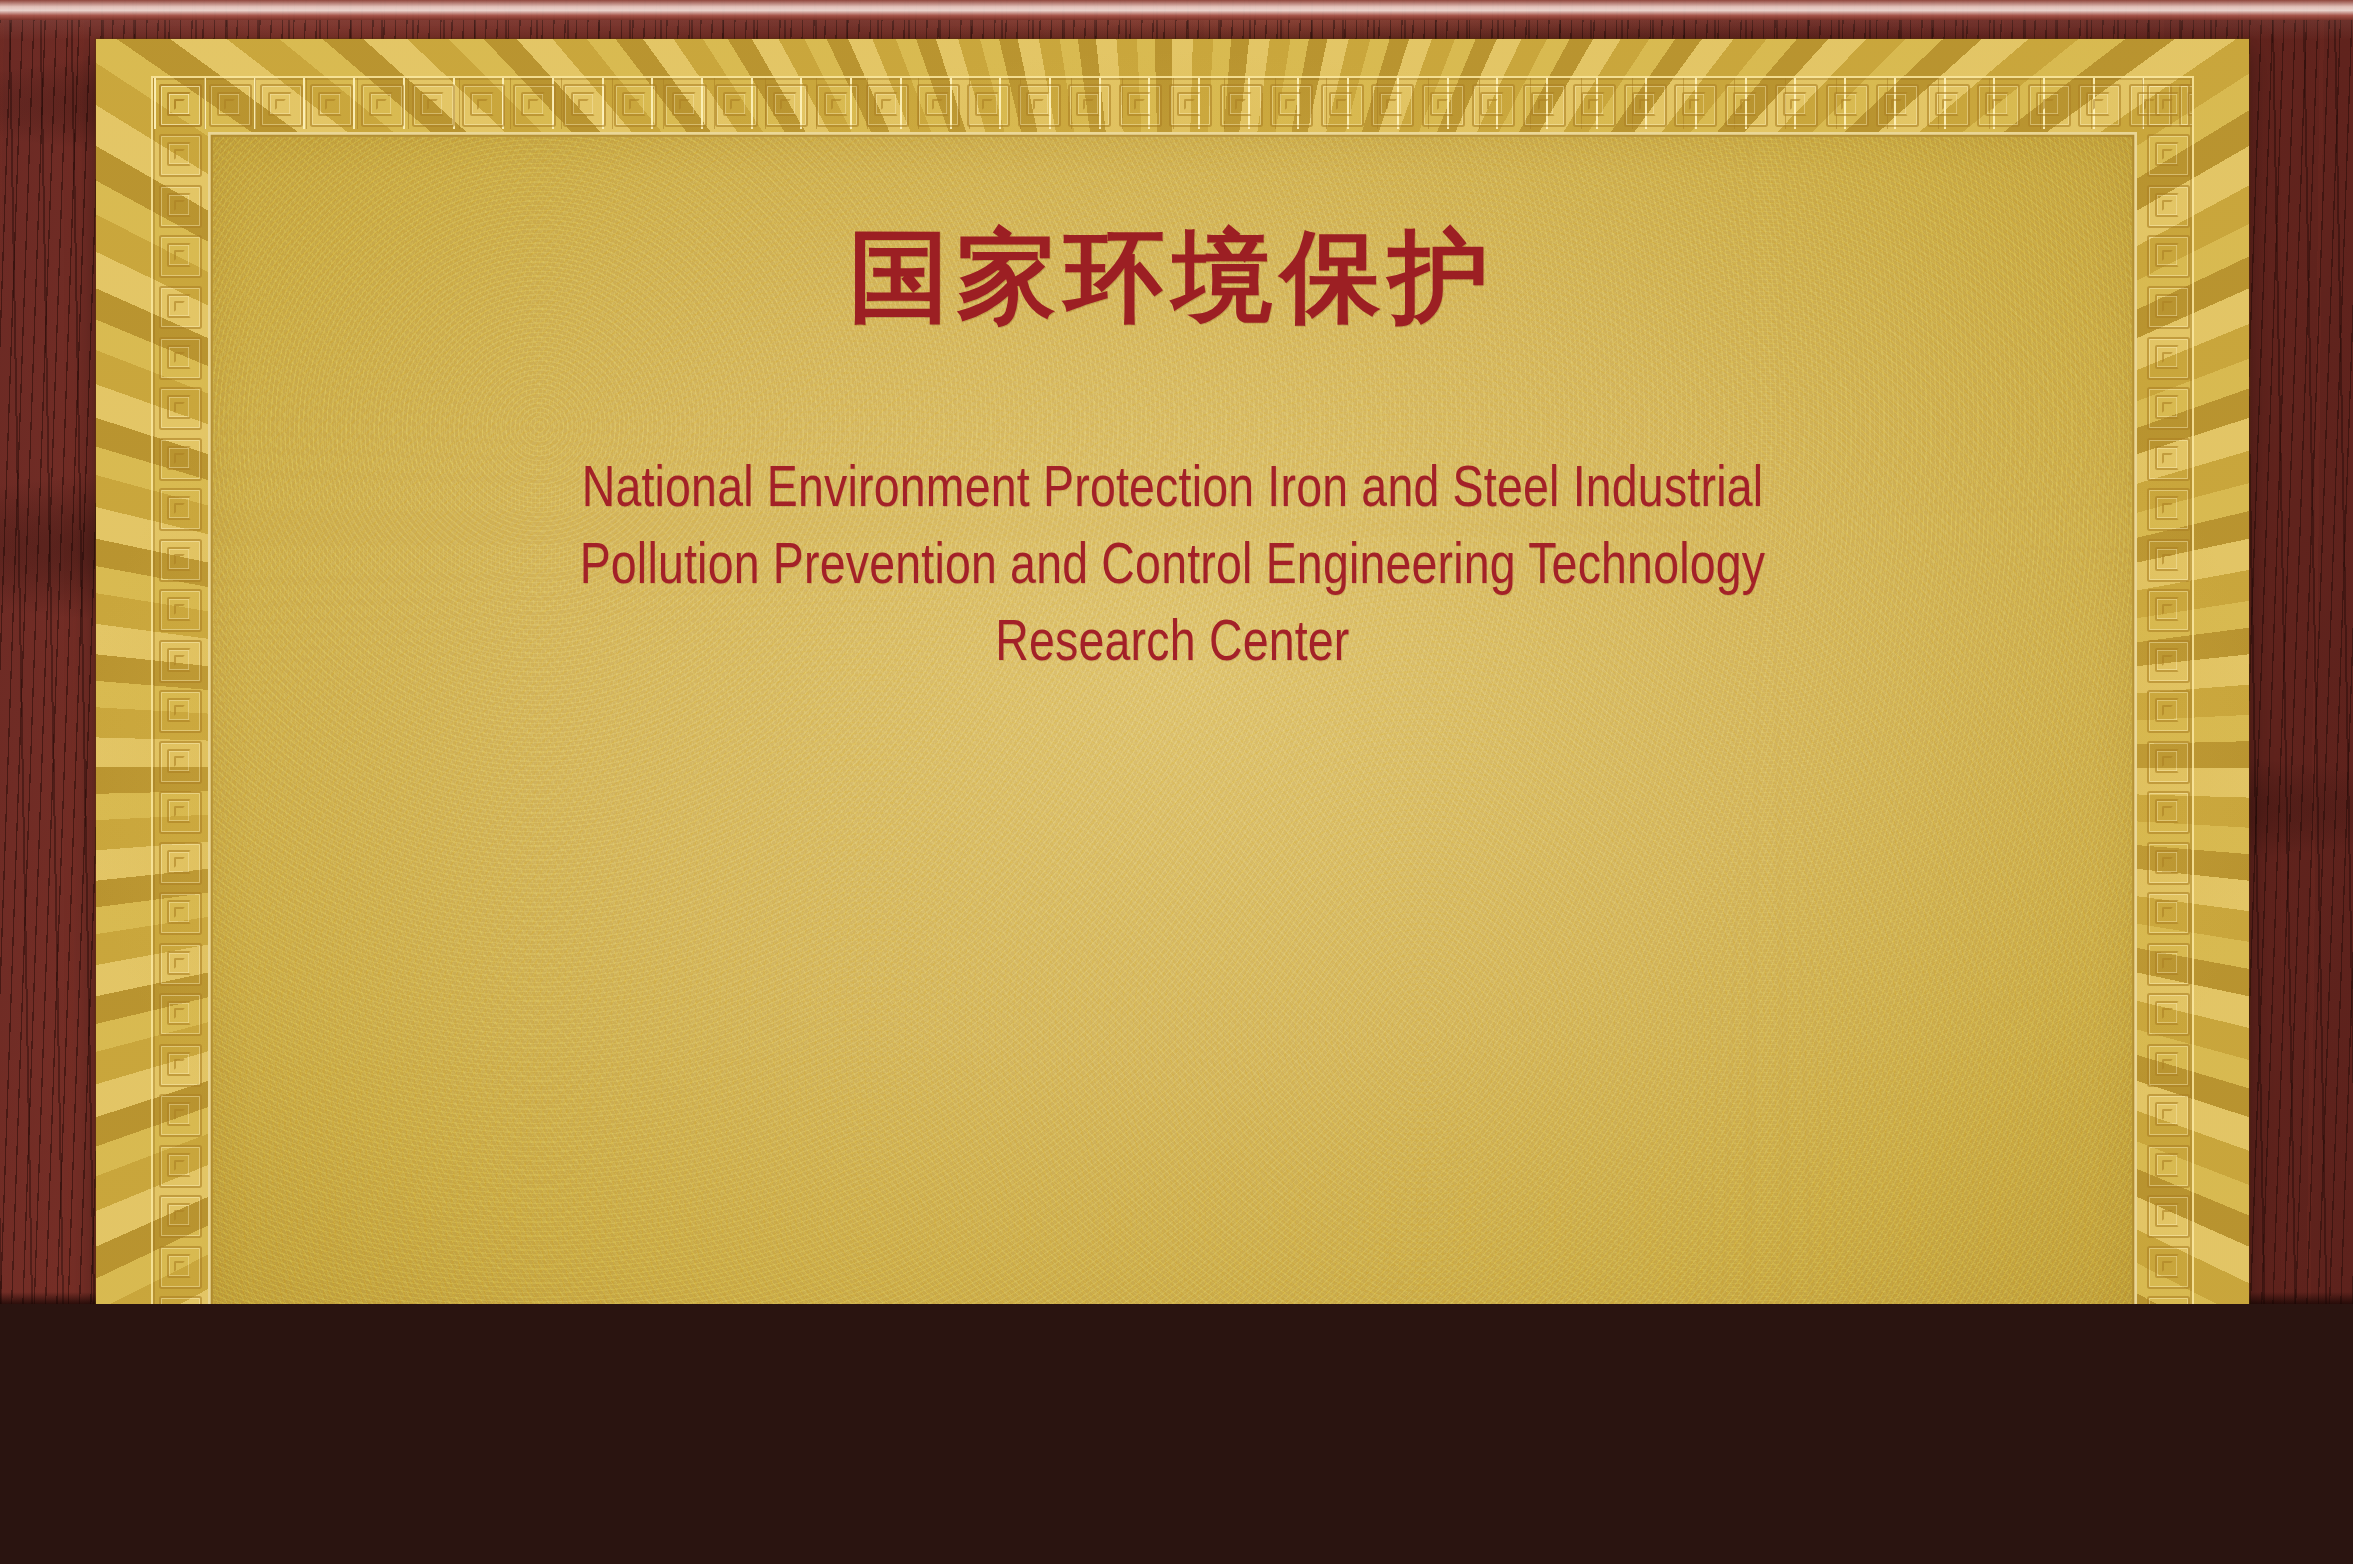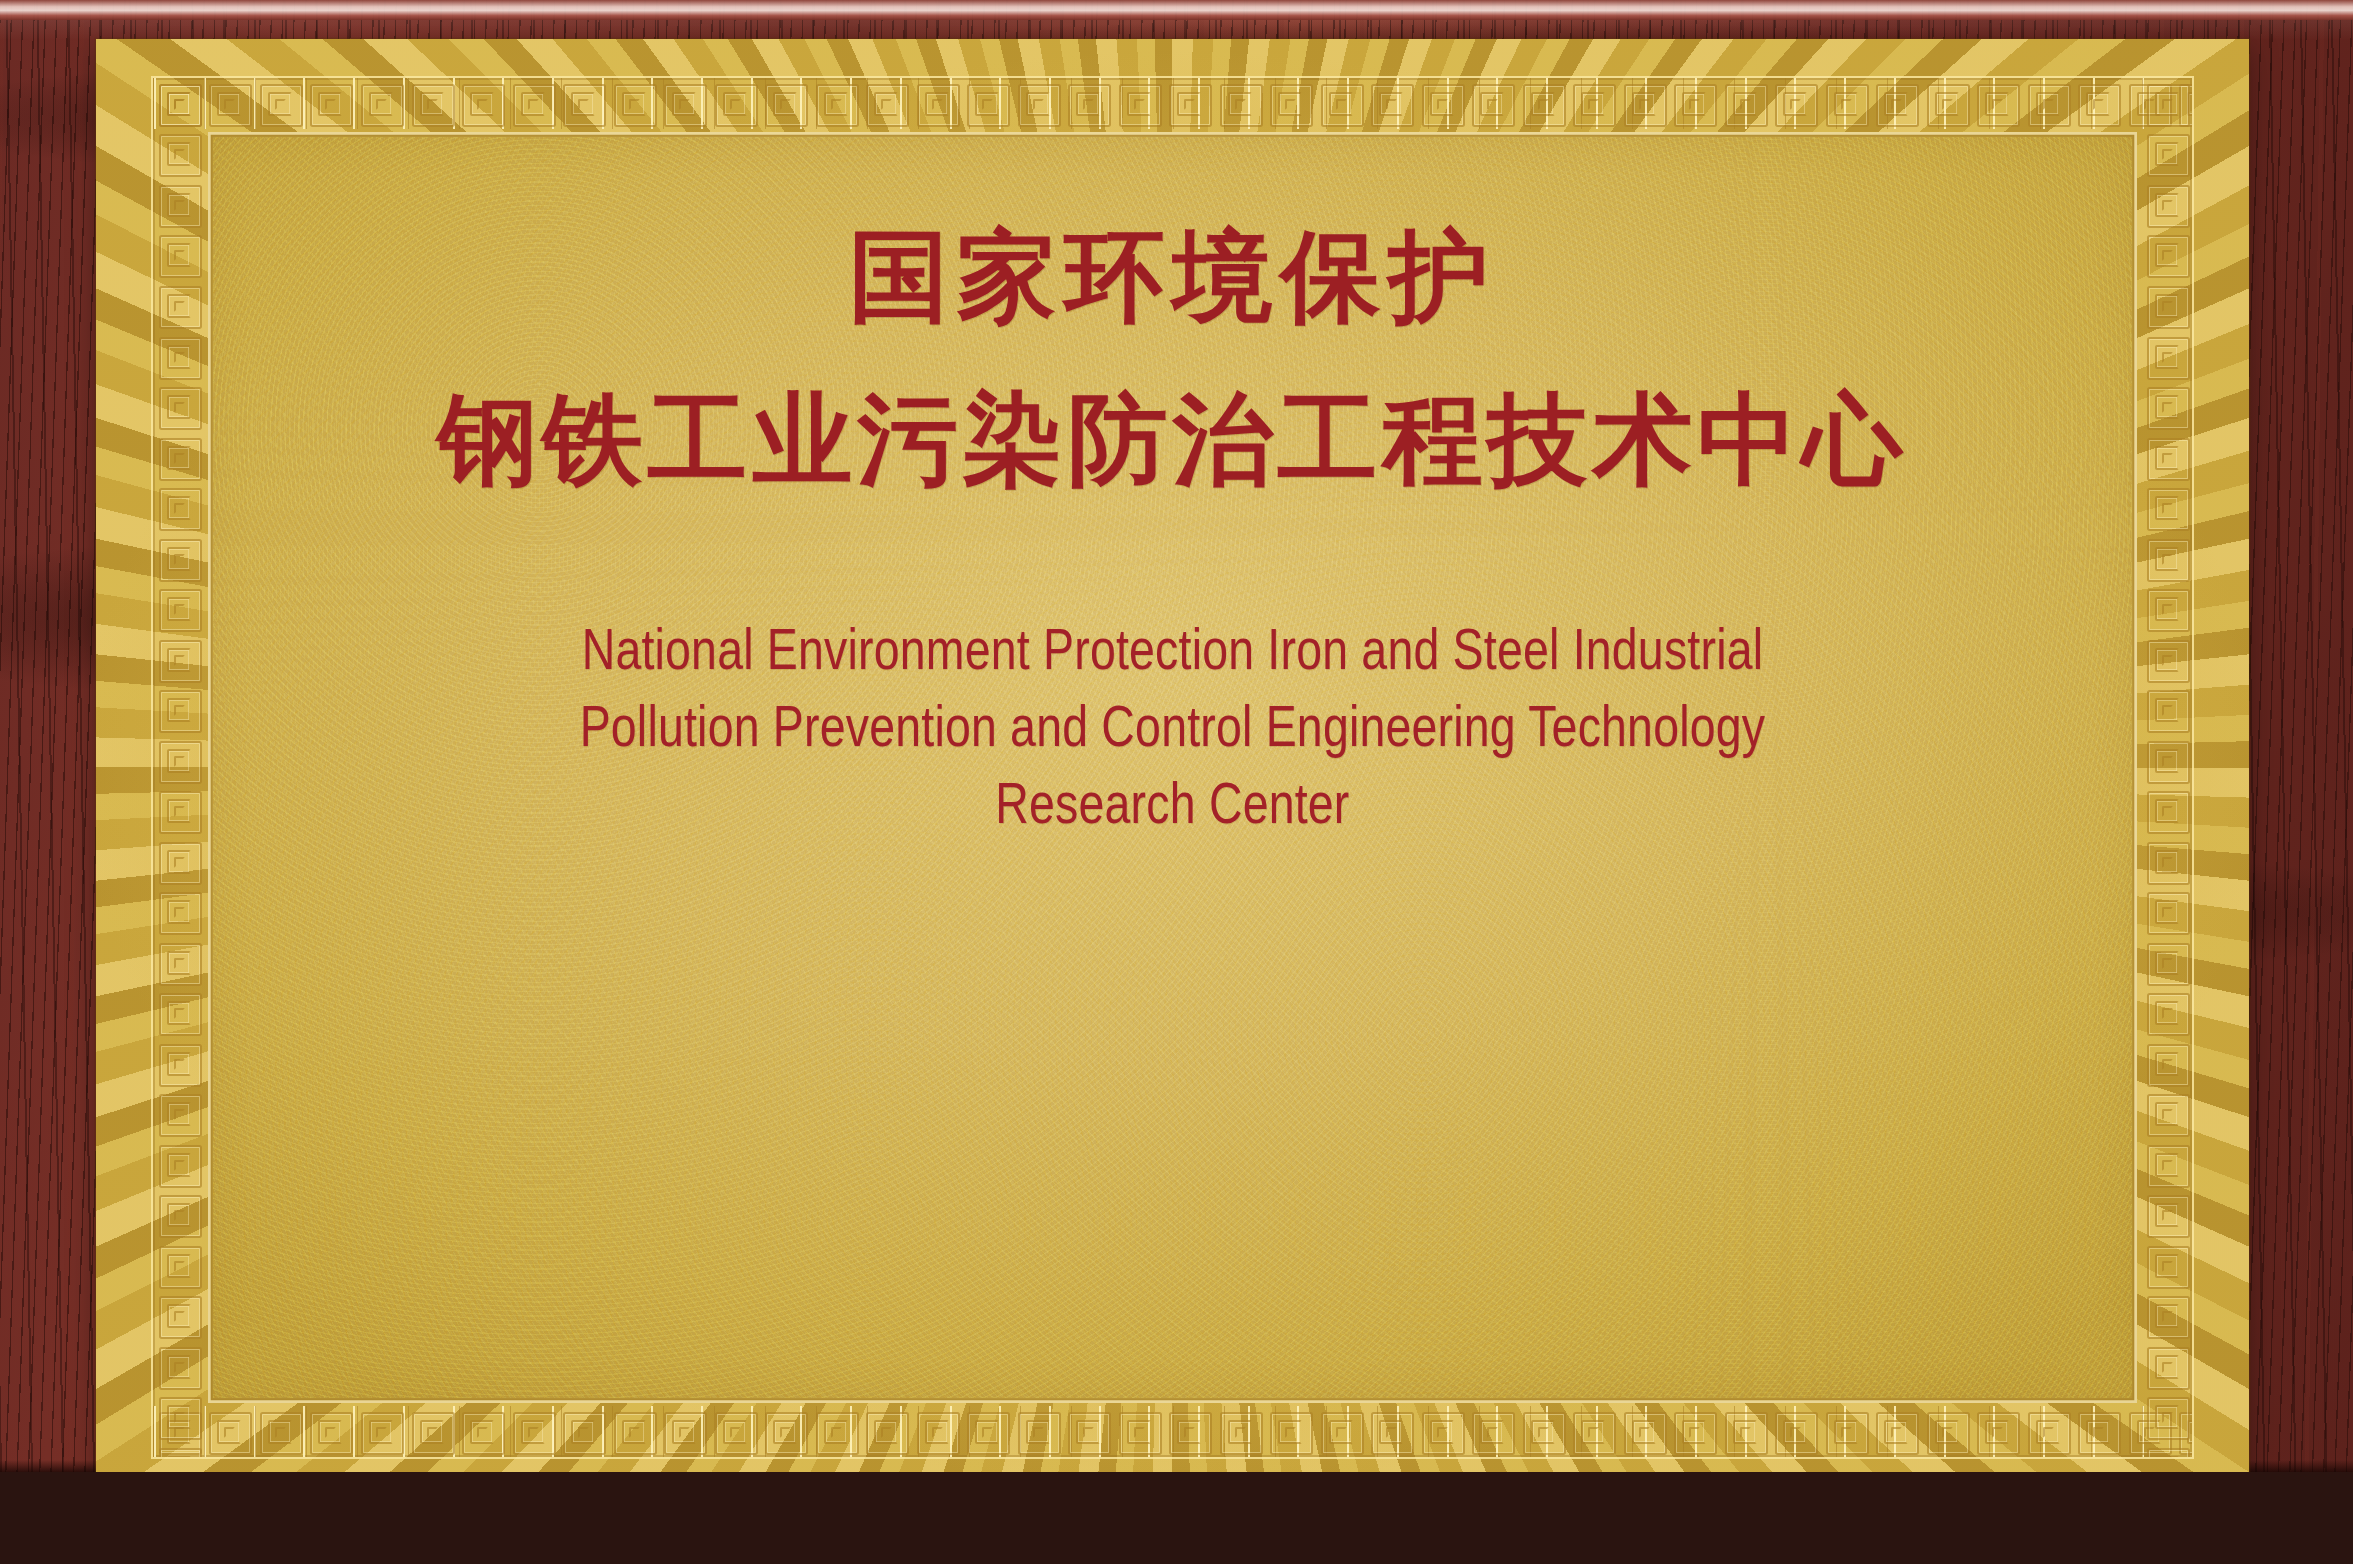--- a/index.html
+++ b/index.html
@@ -1,20 +1,20 @@
 <!DOCTYPE html>
 <html style="font-size:10.6px"><head>
 <meta charset="utf-8">
 <style>
   html,body{margin:0;padding:0;background:#2a1410;}
   body{font-family:"Liberation Sans",sans-serif;}
 
   .plaque{
     position:relative;
-    width:2354px;height:1472px;
+    width:2354px;height:1304px;
     overflow:hidden;
   }
 
   
   .wood{
     position:absolute;inset:0;
     background:
       linear-gradient(180deg,
         rgba(255,230,225,.55) 0px,
         rgba(255,225,220,.10) 14.6px,
@@ -652,21 +652,20 @@
           </div>
       </div>
     </div>
 
     <div class="inner">
       <div class="inner-tex"></div>
     </div>
 
     <div class="content">
       <div class="cn1">国家环境保护</div>
-      <div class="cn2">钢铁工业污染防治工程技术中心</div>
       <div class="en">
         <div>National Environment Protection Iron and Steel Industrial</div>
         <div>Pollution Prevention and Control Engineering Technology</div>
         <div>Research Center</div>
       </div>
     </div>
 
   </div>
 </div>
 

